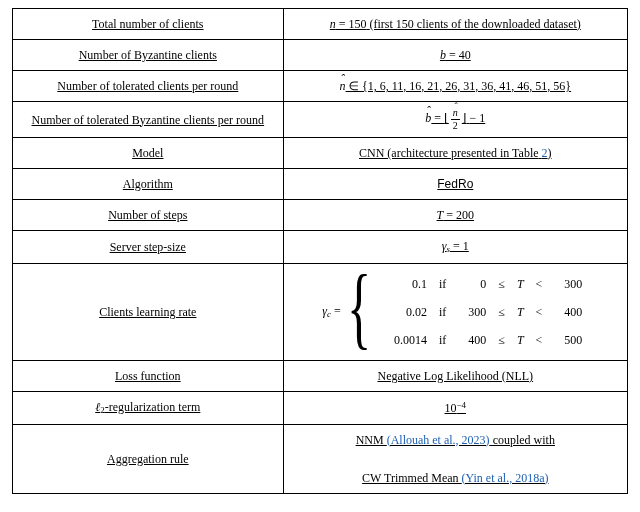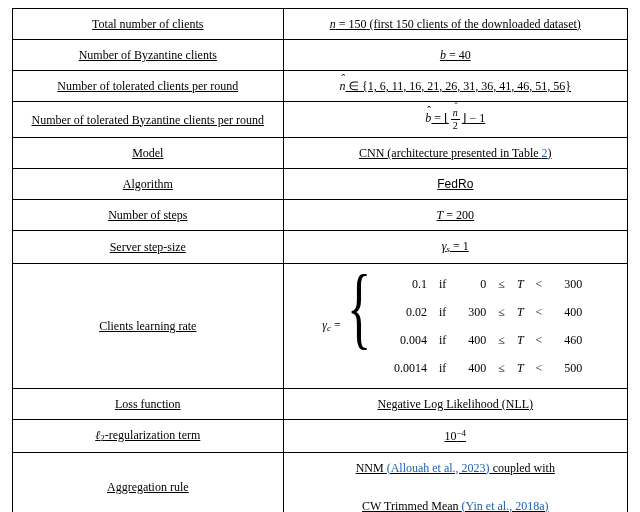--- a/index.html
+++ b/index.html
@@ -182,29 +182,20 @@
           <tr>
             <td class="val">0.02</td>
             <td>if</td>
             <td class="num">300</td>
             <td>≤</td>
             <td><span class="ital">T</span></td>
             <td>&lt;</td>
             <td class="num">400</td>
           </tr>
           <tr>
-            <td class="val">0.004</td>
-            <td>if</td>
-            <td class="num">400</td>
-            <td>≤</td>
-            <td><span class="ital">T</span></td>
-            <td>&lt;</td>
-            <td class="num">460</td>
-          </tr>
-          <tr>
             <td class="val">0.0014</td>
             <td>if</td>
             <td class="num">400</td>
             <td>≤</td>
             <td><span class="ital">T</span></td>
             <td>&lt;</td>
             <td class="num">500</td>
           </tr>
         </tbody>
                 </table>

